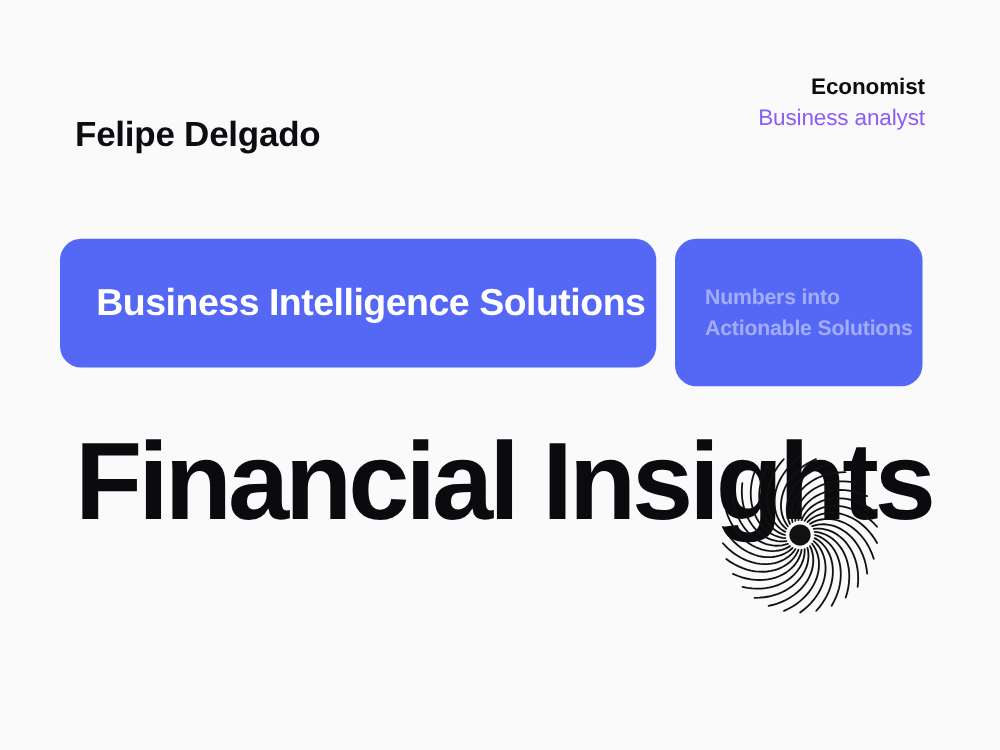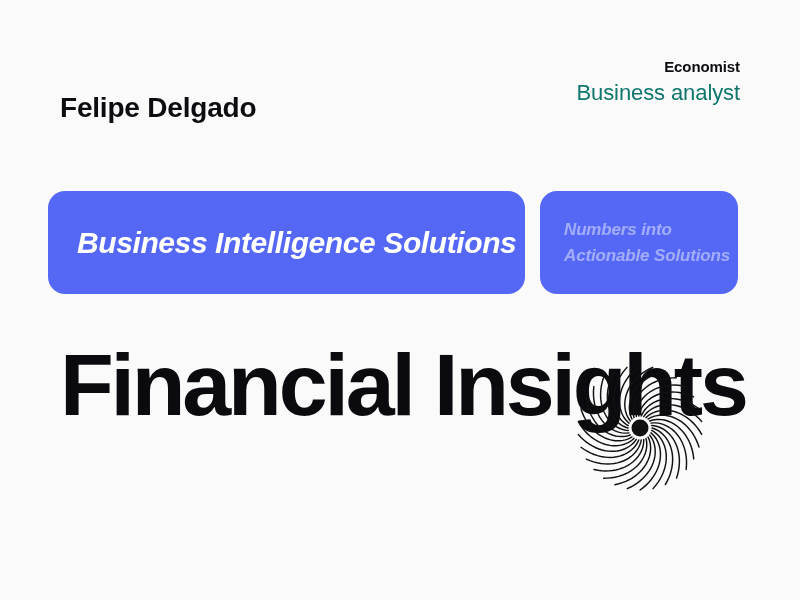--- a/index.html
+++ b/index.html
@@ -37,65 +37,64 @@
   }
 
   .role-block {
     position: absolute;
     right: 60px;
     top: 58px;
     text-align: right;
   }
 
   .role-title {
-    font-size: 15px;
+    font-size: 18px;
     font-weight: 700;
     letter-spacing: -0.1px;
     color: #0d0d11;
     line-height: 1.25;
     white-space: nowrap;
   }
 
   .role-sub {
-    font-size: 22px;
+    font-size: 18px;
     font-weight: 300;
     letter-spacing: -0.1px;
-    color: #0f766e;
+    color: #8b5cf6;
     line-height: 1.3;
     margin-top: 2px;
     white-space: nowrap;
   }
 
   
   .cards-row {
     position: absolute;
     left: 48px;
     top: 191px;
     display: flex;
     align-items: stretch;
     gap: 15px;
-    font-style: italic;
   }
 
   .card {
     background: #5468f5;
     border-radius: 17px;
     display: flex;
     align-items: center;
   }
 
   .card-primary {
     width: 477px;
     height: 103px;
     padding: 0 0 0 29px;
   }
 
   .card-secondary {
     width: 198px;
-    height: 103px;
+    height: 118px;
     padding: 0 0 0 24px;
   }
 
   .card-primary-text {
     font-size: 30px;
     font-weight: 700;
     letter-spacing: -0.4px;
     line-height: 1.13;
     color: #ffffff;
   }

